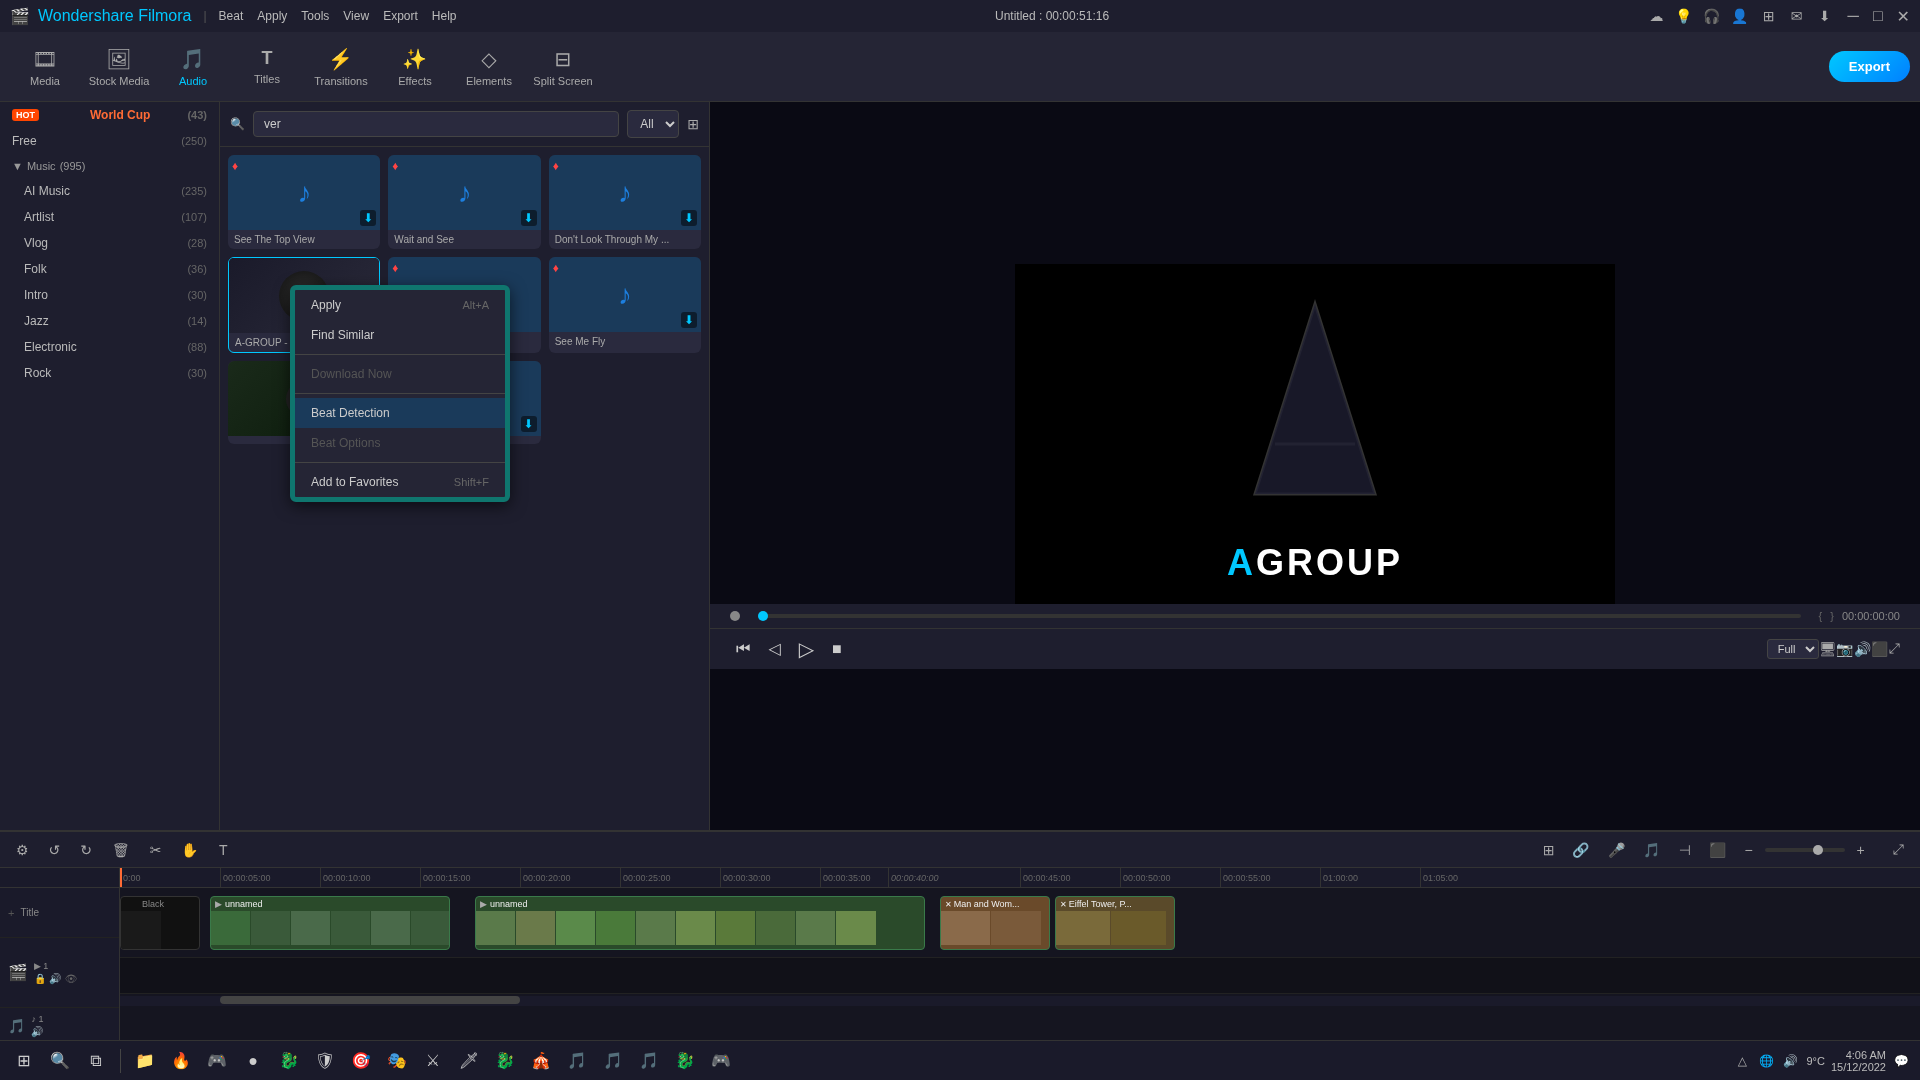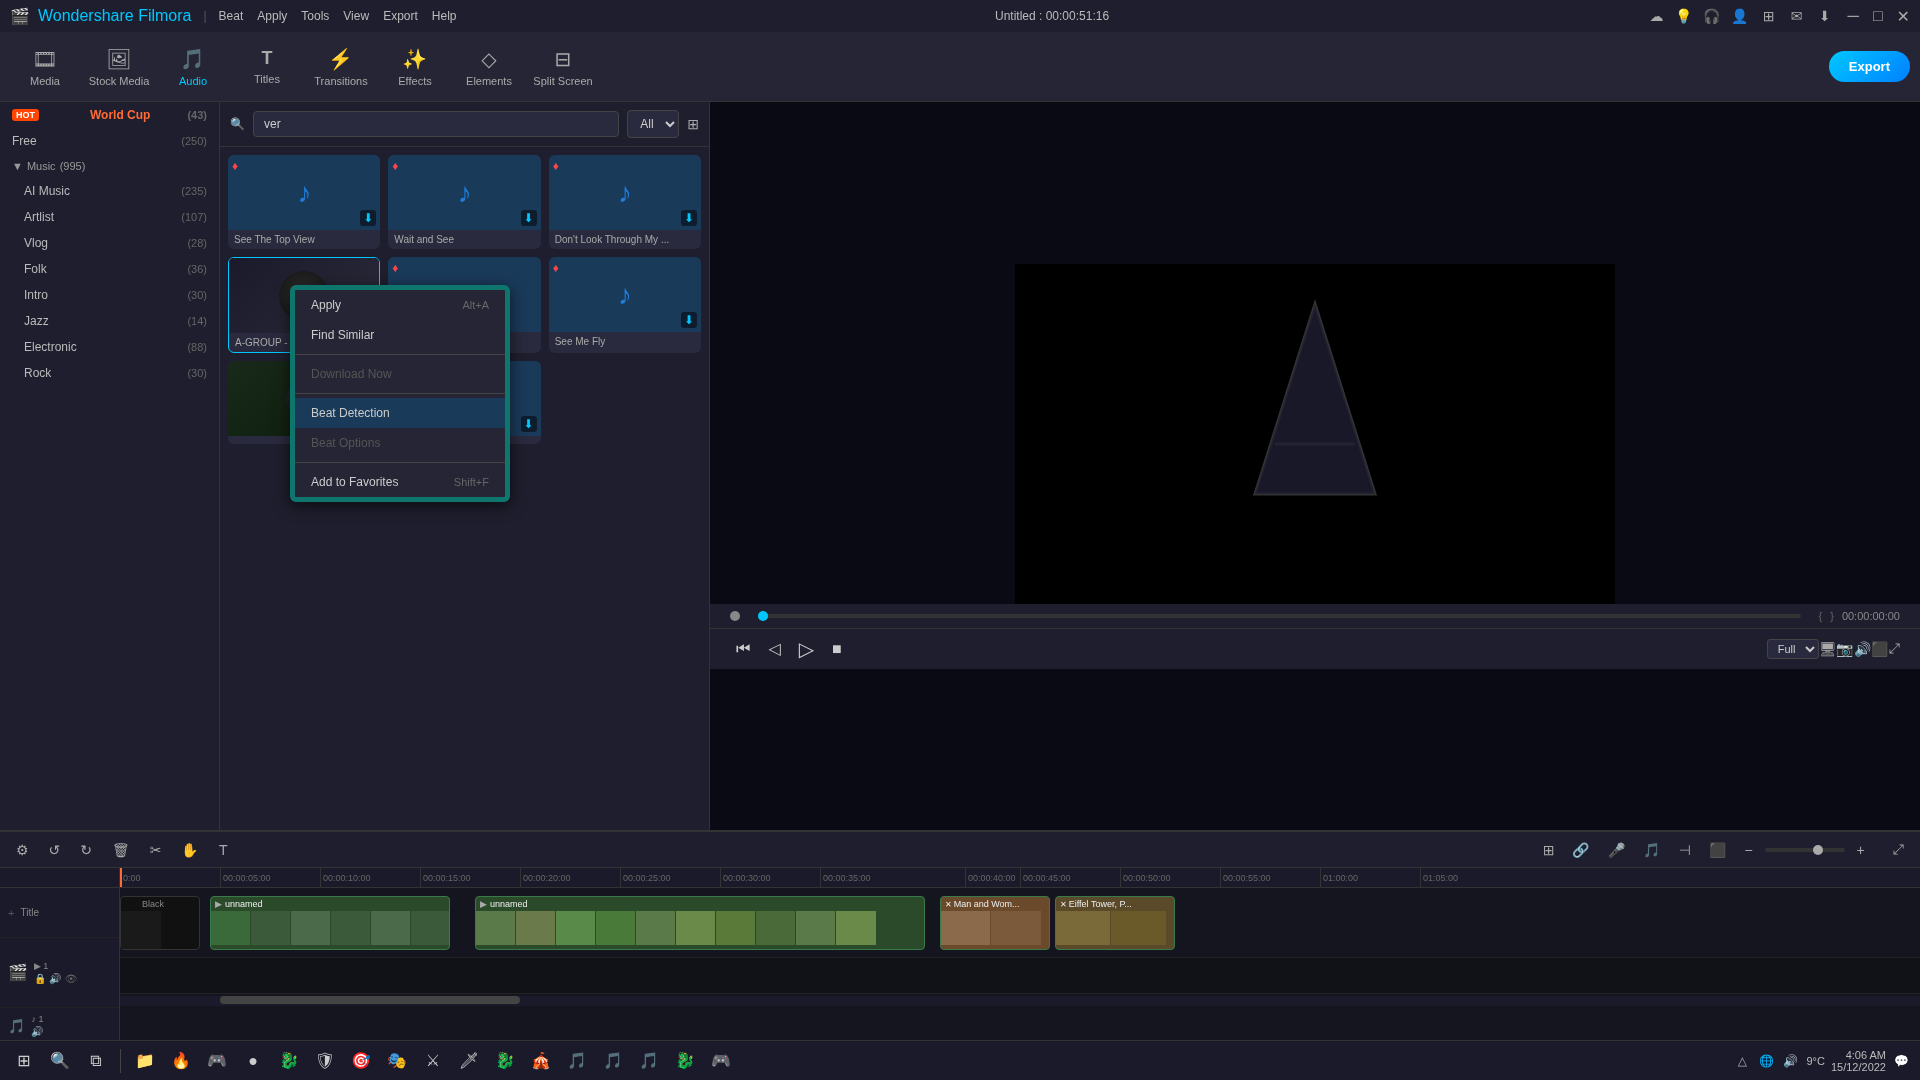--- a/index.html
+++ b/index.html
@@ -327,20 +327,25 @@
 
         <div style="position:absolute;top:20px;left:0;right:0;bottom:60px;display:flex;align-items:center;justify-content:center;">
           <svg width="200" height="240" viewBox="0 0 200 240">
 
             <polygon points="100,10 160,200 40,200" fill="none" stroke="#333" stroke-width="3"></polygon>
             <line x1="60" y1="150" x2="140" y2="150" stroke="#333" stroke-width="3"></line>
             <polygon points="100,10 160,200 40,200" fill="rgba(30,30,50,0.8)"></polygon>
           </svg>
         </div>
 
+        <div style="position:absolute;bottom:20px;width:100%;text-align:center;">
+          <span style="font-size:36px;font-weight:bold;color:#fff;letter-spacing:3px;font-family:Arial Black,sans-serif;">
+            <span style="color:#00c8ff;">A</span><span>GROUP</span>
+          </span>
+        </div>
       </div>
     </div>
 
     <div style="width:100%;padding:6px 20px;background:#1e1e2e;display:flex;align-items:center;gap:8px;">
       <div style="width:10px;height:10px;border-radius:50%;background:#888;flex-shrink:0;"></div>
       <div class="timeline-bar" style="flex:1;">
         <div class="progress" style="width:0%;"></div>
         <div class="thumb"></div>
       </div>
       <div style="display:flex;gap:8px;font-size:11px;color:#666;">
@@ -462,21 +467,21 @@
 
       <div id="time-ruler" style="position:relative;height:20px;overflow:hidden;">
         <div class="ruler-mark" style="left:0px;">0:00</div>
         <div class="ruler-mark" style="left:100px;">00:00:05:00</div>
         <div class="ruler-mark" style="left:200px;">00:00:10:00</div>
         <div class="ruler-mark" style="left:300px;">00:00:15:00</div>
         <div class="ruler-mark" style="left:400px;">00:00:20:00</div>
         <div class="ruler-mark" style="left:500px;">00:00:25:00</div>
         <div class="ruler-mark" style="left:600px;">00:00:30:00</div>
         <div class="ruler-mark" style="left:700px;">00:00:35:00</div>
-        <div class="ruler-mark" style="left:845px;">00:00:40:00</div>
+        <div class="ruler-mark" style="left:768px;font-style:italic;">00:00:40:00</div>
         <div class="ruler-mark" style="left:900px;">00:00:45:00</div>
         <div class="ruler-mark" style="left:1000px;">00:00:50:00</div>
         <div class="ruler-mark" style="left:1100px;">00:00:55:00</div>
         <div class="ruler-mark" style="left:1200px;">01:00:00</div>
         <div class="ruler-mark" style="left:1300px;">01:05:00</div>
 
         <div style="position:absolute;left:0;top:0;width:2px;height:200px;background:#ff6b35;z-index:10;"></div>
       </div>
 
       <div id="tracks">

